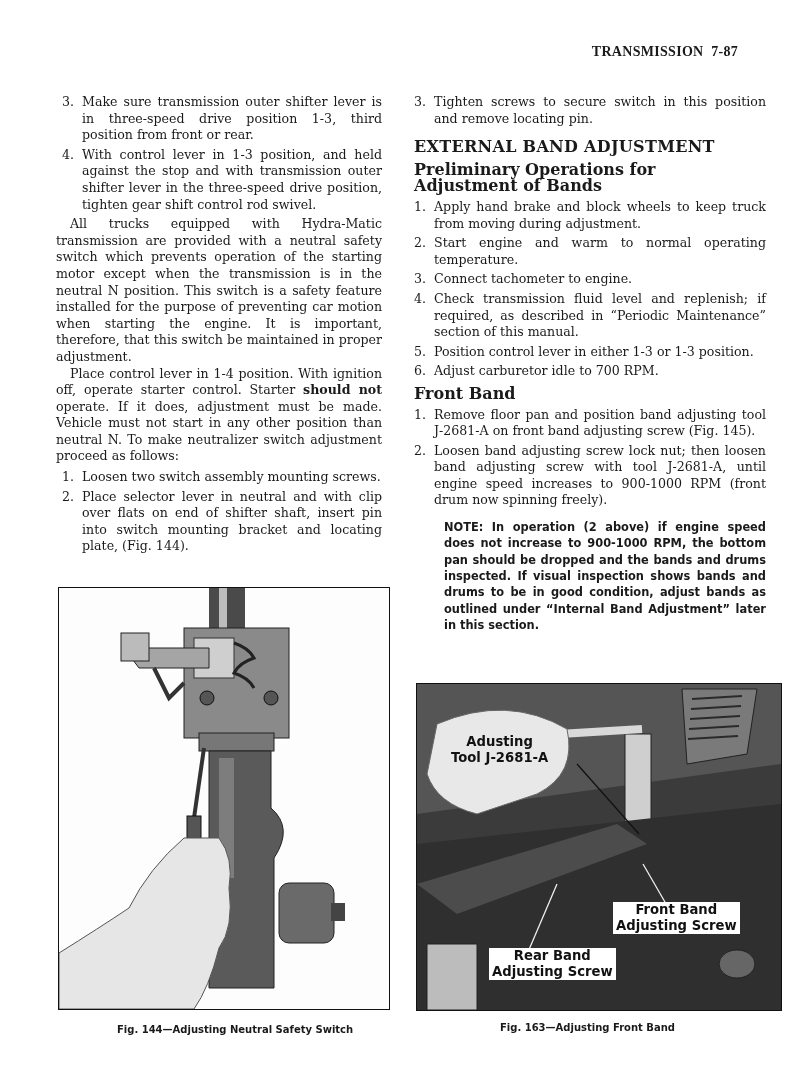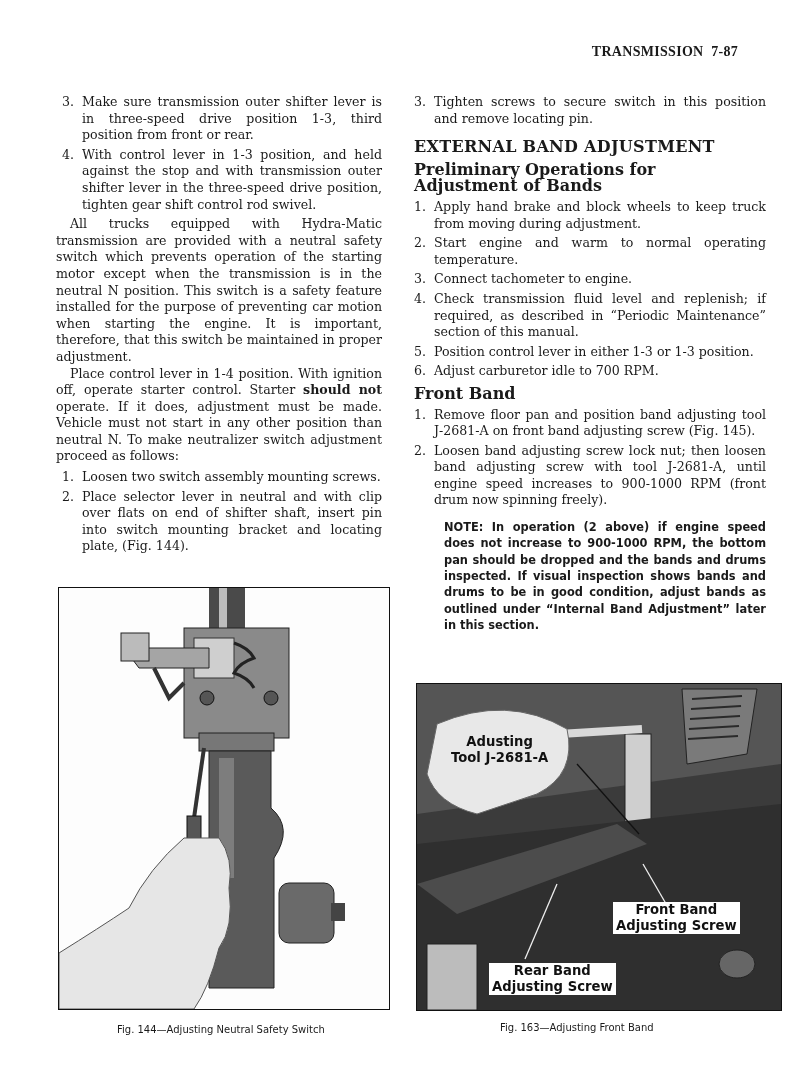--- a/index.html
+++ b/index.html
@@ -15,21 +15,21 @@
   .item .txt{flex:1;}
   .left .item{padding-left:6px;}
   .h-sub{font-weight:bold;margin:6px 16px 4px 0;font-size:16px;}
   .h-main{font-weight:bold;font-size:16px;letter-spacing:0.3px;margin:12px 0 6px 0;}
   p.para{margin:0;text-indent:14px;text-align:justify;}
   .note{margin:10px 0 0 30px;font-family:"DejaVu Sans","Liberation Sans",sans-serif;font-weight:bold;
         font-size:11.4px;line-height:16.3px;text-align:justify;}
   .fig{position:absolute;border:1.5px solid #111;overflow:hidden;}
   .fig144{left:58px;top:587px;width:330px;height:421px;background:#fff;}
   .fig145{left:416px;top:683px;width:364px;height:326px;background:#3a3a3a;}
-  .caption{position:absolute;font-family:"DejaVu Sans","Liberation Sans",sans-serif;font-weight:normal;font-size:10px;}
+  .caption{position:absolute;font-family:"DejaVu Sans","Liberation Sans",sans-serif;font-weight:bold;font-size:10px;}
   .cap144{left:117px;top:1024px;}
   .cap145{left:500px;top:1022px;}
   .callout{position:absolute;font-family:"DejaVu Sans","Liberation Sans",sans-serif;font-weight:bold;
            font-size:13.2px;line-height:16px;text-align:center;color:#111;}
   .callout.boxed{background:#fff;padding:0 3px;}
 </style>
 </head>
 <body>
 
 <div class="header">
@@ -150,20 +150,20 @@
     <line x1="140" y1="200" x2="108" y2="275" stroke="#eee" stroke-width="1.3"></line>
   </svg>
   <div class="callout" style="left:34px;top:50px;">
     <div>Adusting</div>
     <div>Tool J-2681-A</div>
   </div>
   <div class="callout boxed" style="left:196px;top:218px;">
     <div>Front Band</div>
     <div>Adjusting Screw</div>
   </div>
-  <div class="callout boxed" style="left:72px;top:279px;">
+  <div class="callout boxed" style="left:72px;top:264px;">
     <div>Rear Band</div>
     <div>Adjusting Screw</div>
   </div>
 </div>
 
 <div class="caption cap144">Fig. 144—Adjusting Neutral Safety Switch</div>
 <div class="caption cap145">Fig. 163—Adjusting Front Band</div>
 
 </body></html>

